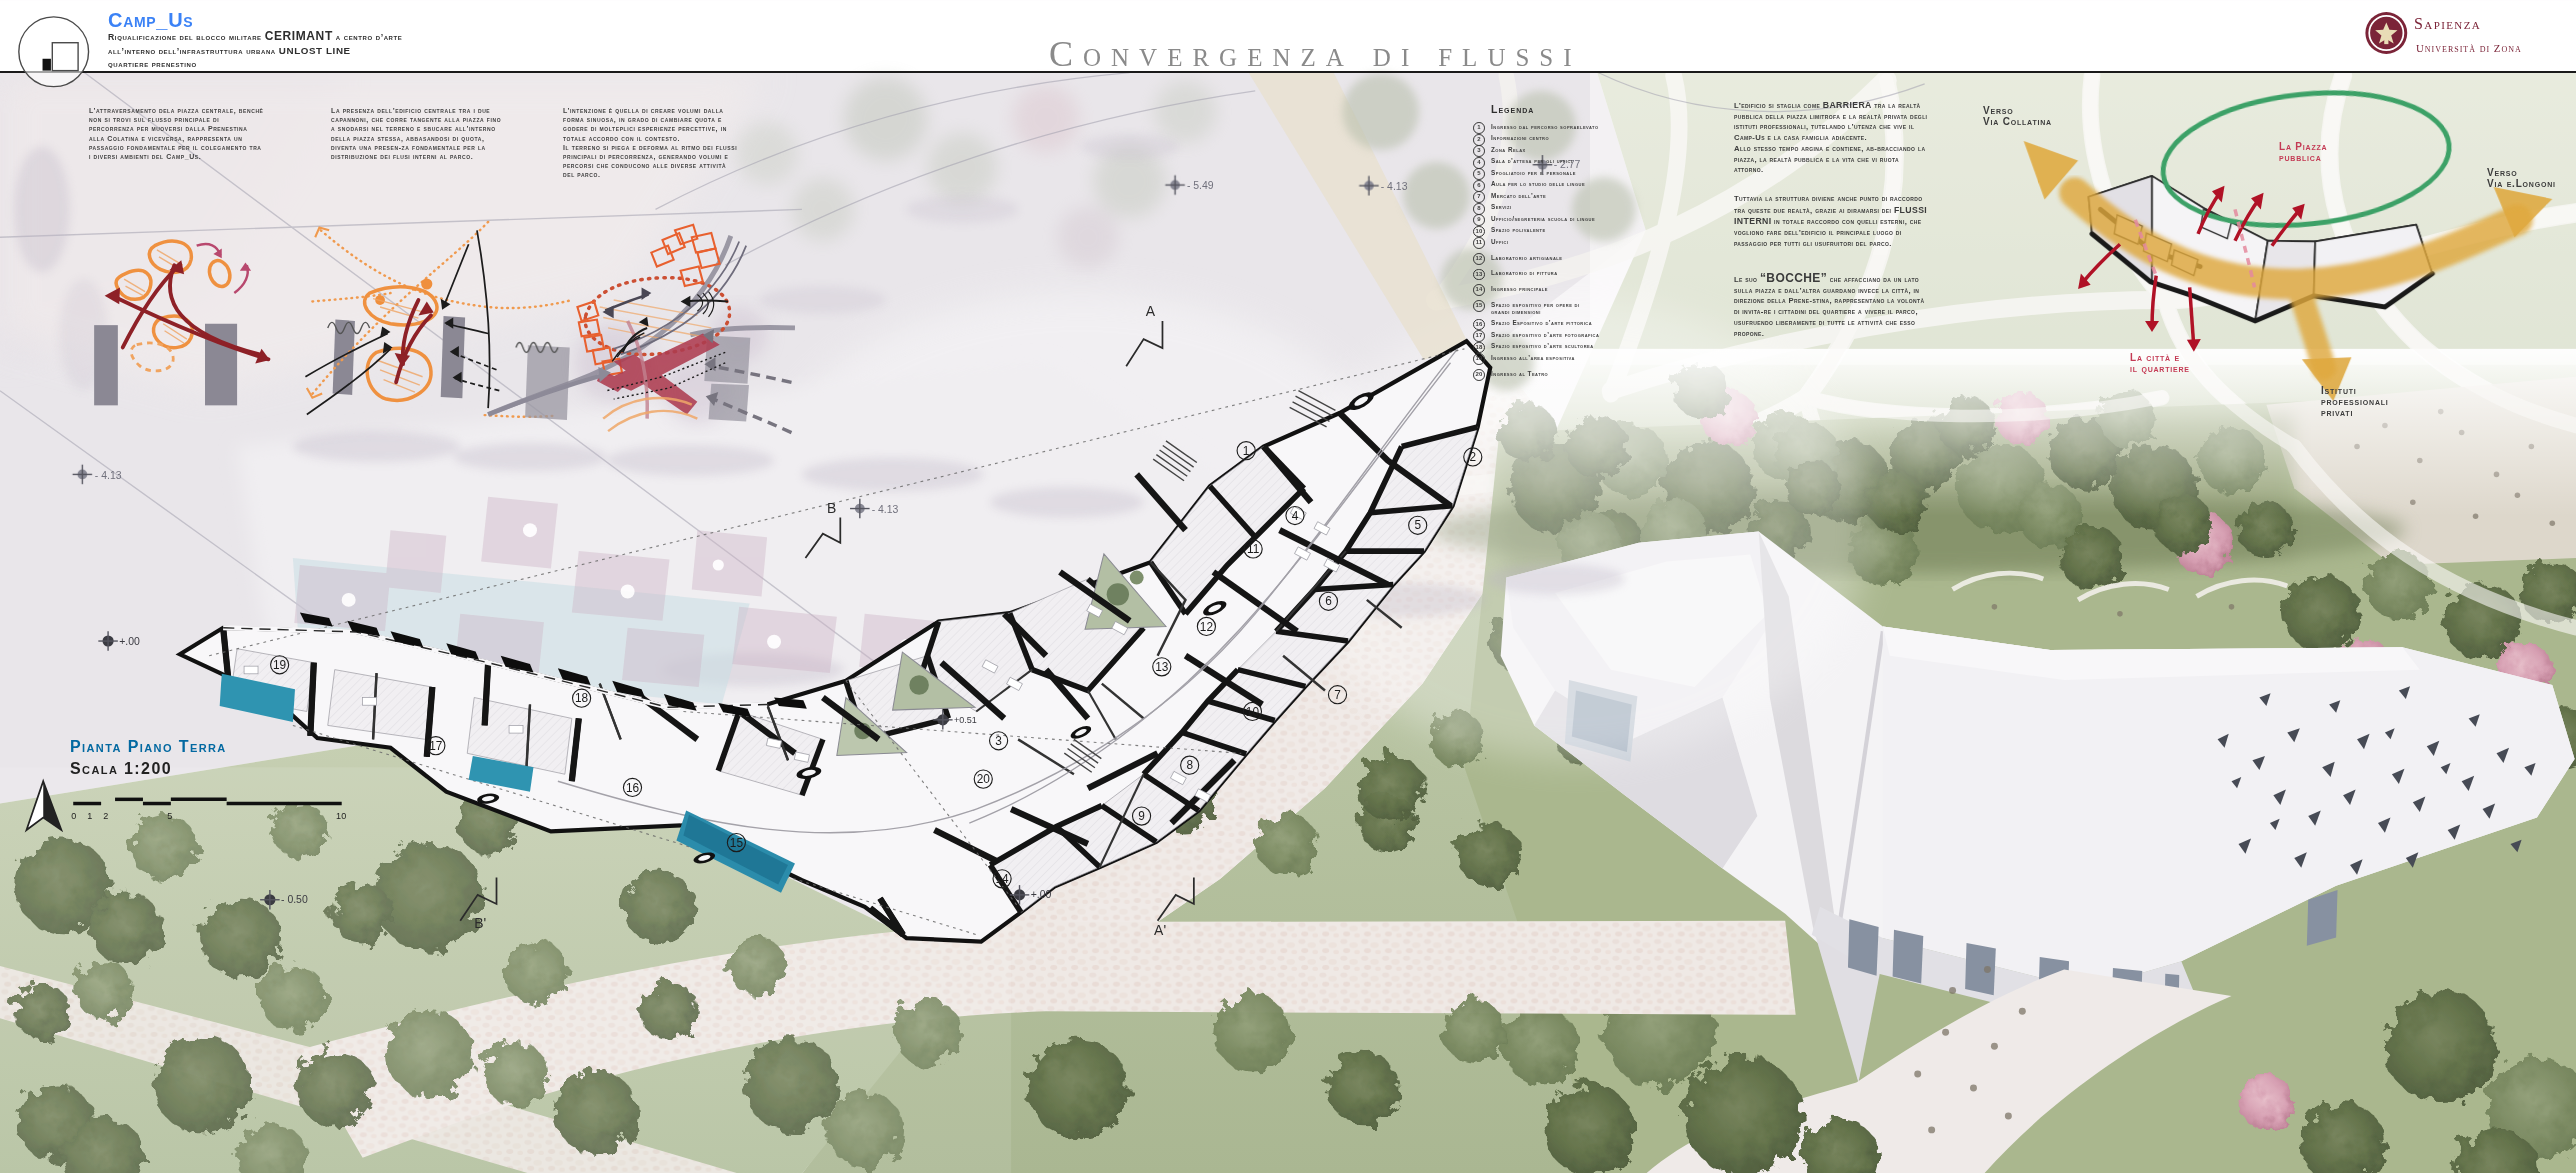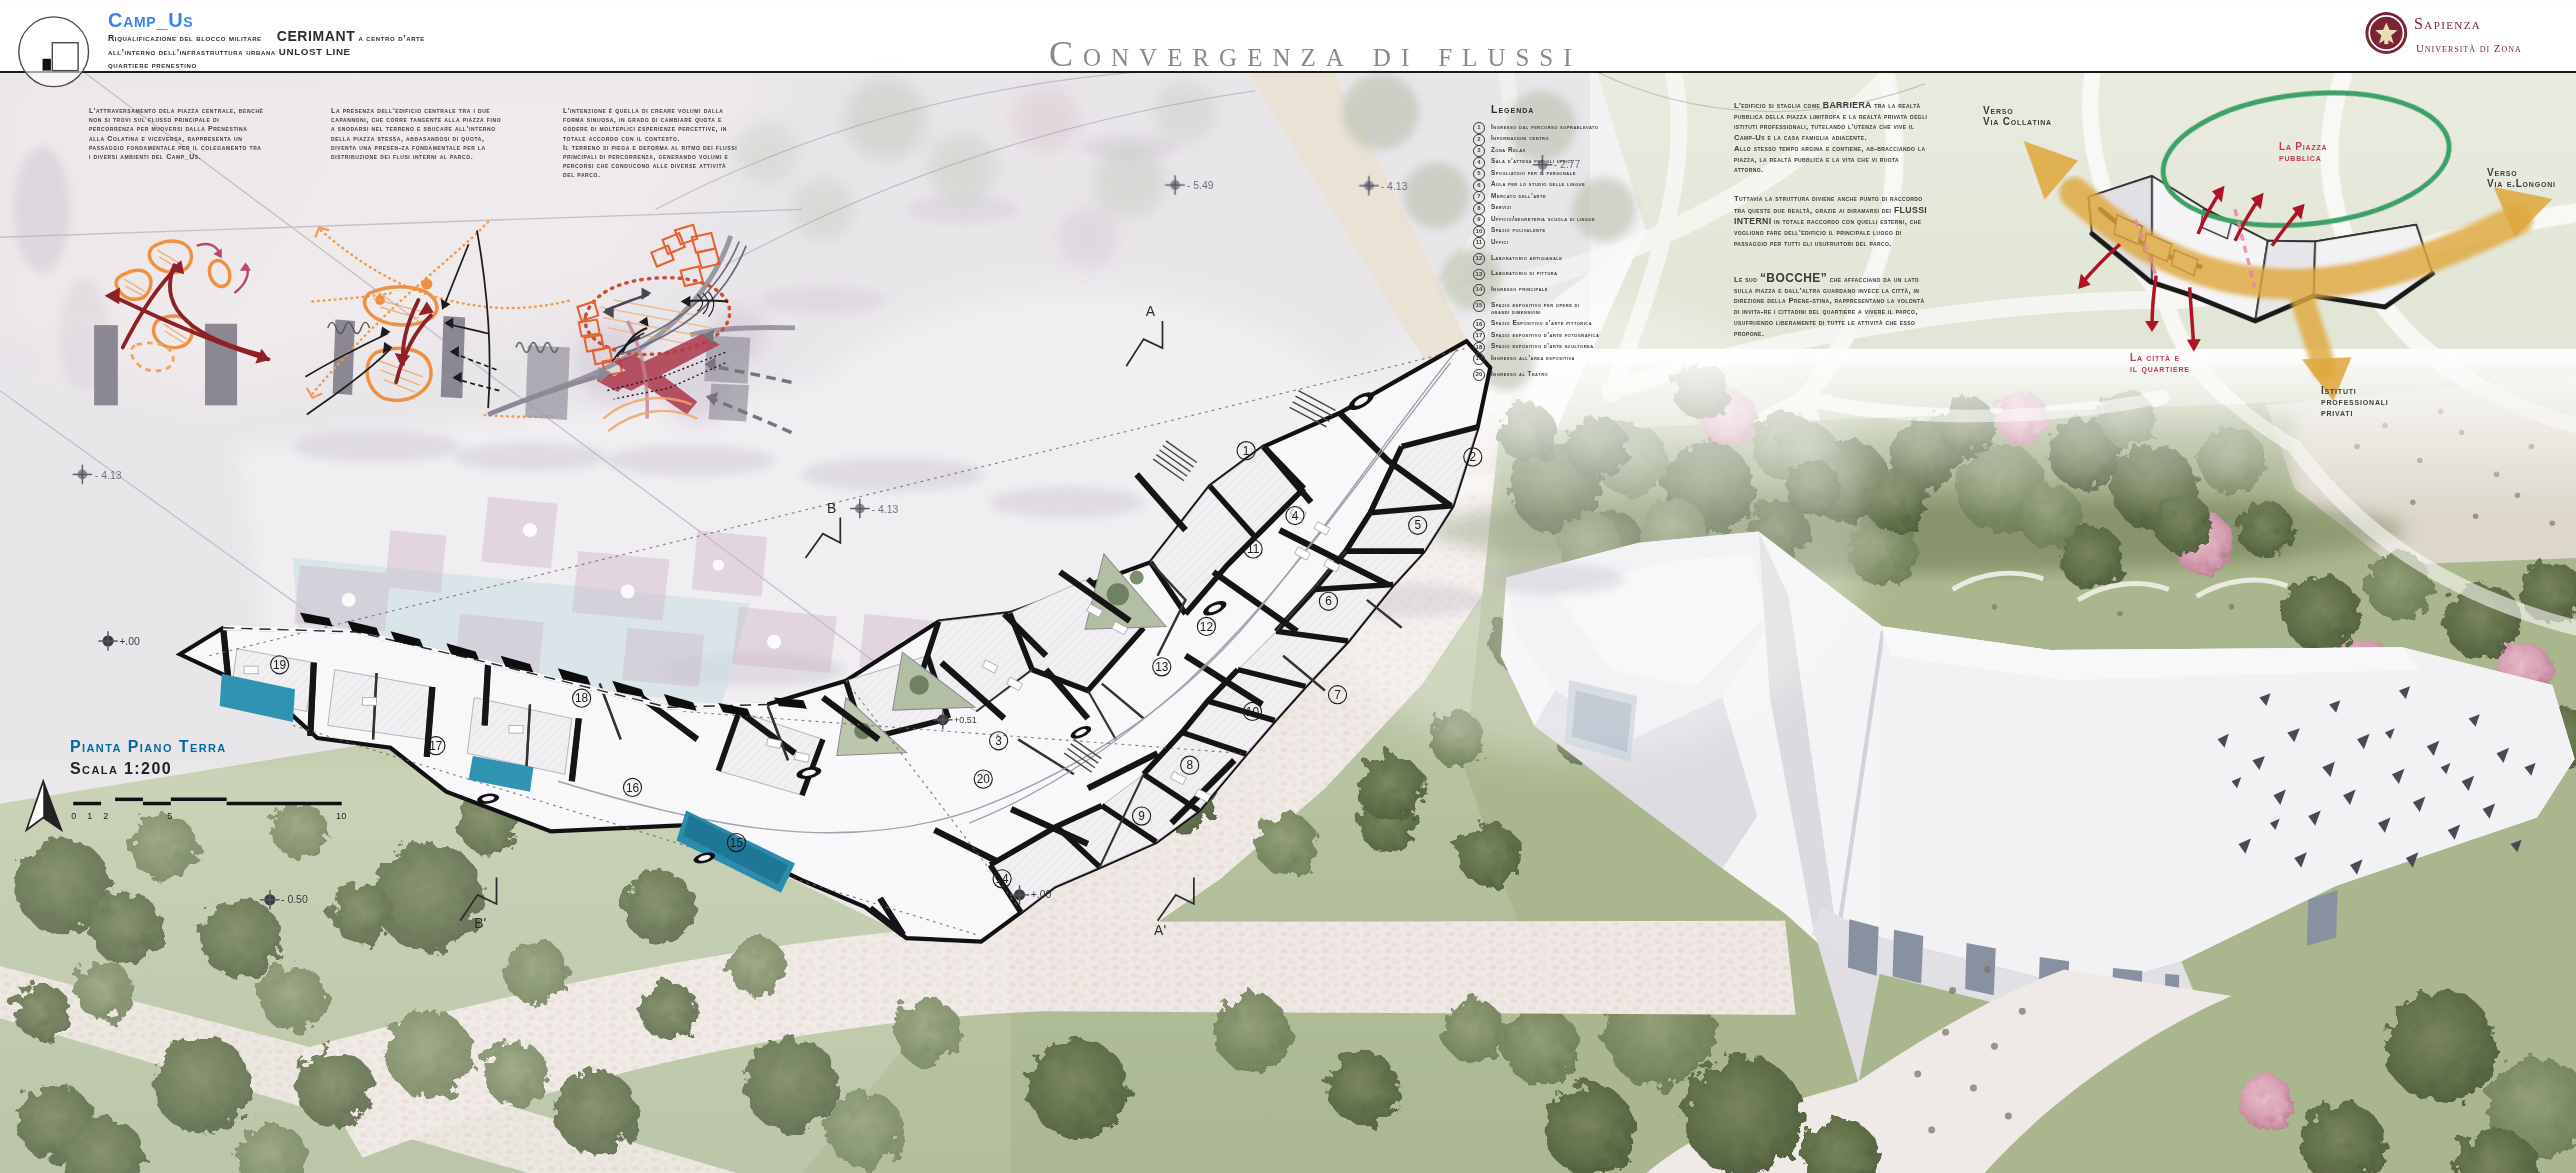--- a/index.html
+++ b/index.html
@@ -1079,21 +1079,21 @@
 </g>
 
 <g>
   <polygon points="62,1120 88,1190 62,1172 38,1190" fill="#ffffff" stroke="#222" stroke-width="2.5"></polygon>
   <polygon points="62,1120 88,1190 62,1172" fill="#222"></polygon>
 </g>
 
 </svg>
 
 <div class="t" style="left:108px;top:9px;font-size:20px;letter-spacing:0.7px;color:#3b82f6;">Camp_Us</div>
-<div class="t hdr" style="left:108px;top:30px;width:377px;font-size:8.7px;line-height:13px;">Riqualificazione del blocco militare <span style="font-size:14px;margin-left:12px;">CERIMANT</span> a centro d’arte<br>all’interno dell’infrastruttura urbana <span style="font-size:9.8px;">UNLOST LINE</span><br>quartiere prenestino</div>
+<div class="t hdr" style="left:108px;top:30px;width:377px;font-size:8.7px;line-height:13px;">Riqualificazione del blocco militare <span style="font-size:12px;">CERIMANT</span> a centro d’arte<br>all’interno dell’infrastruttura urbana <span style="font-size:9.8px;">UNLOST LINE</span><br>quartiere prenestino</div>
 
 
 <div style="position:absolute;left:1013px;top:33px;font-family:'Liberation Serif',serif;font-size:36px;letter-spacing:10px;color:#8a8a8a;font-variant:small-caps;margin-left:36px;">Convergenza di flussi</div>
 
 <div style="position:absolute;left:2414px;top:15.3px;font-family:'Liberation Serif',serif;font-size:16px;letter-spacing:1.4px;color:#7b2438;font-variant:small-caps;">Sapienza</div>
 <div style="position:absolute;left:2416px;top:42px;font-family:'Liberation Serif',serif;font-size:10.8px;letter-spacing:1px;color:#7b2438;font-variant:small-caps;">Università di Zona</div>
 
 <div class="t body" style="left:89px;top:106px;width:176px;">L’attraversamento dela piazza centrale, benchè non si trovi sul flusso principale di percorrenza per muoversi dalla Prenestina alla Colatina e viceversa, rappresenta un passaggio fondamentale per il colegamento tra i diversi ambienti del Camp_Us.</div>
 
 <div class="t body" style="left:331px;top:106px;width:174px;">La presenza dell’edificio centrale tra i due capannoni, che corre tangente alla piazza fino a snodarsi nel terreno e sbucare all’interno della piazza stessa, abbasandosi di quota, diventa una presen-za fondamentale per la distribuzione dei flusi interni al parco.</div>

